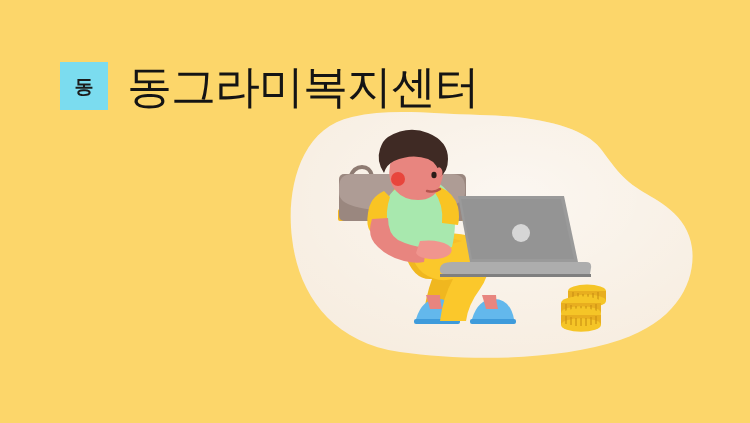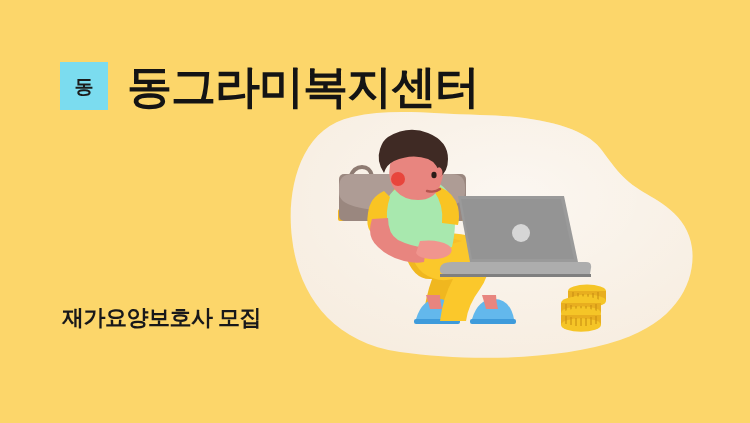--- a/index.html
+++ b/index.html
@@ -16,21 +16,21 @@
   .blob-layer svg{display:block;width:750px;height:423px;}
 
   
   .brand{position:absolute;left:60px;top:62px;display:flex;align-items:center;}
   .brand-badge{
     width:48px;height:48px;background:#7BDCEF;
     display:flex;align-items:center;justify-content:center;
     font-size:19px;font-weight:700;color:#1b1b1b;line-height:1;
   }
   .brand-title{
-    margin-left:19px;font-size:45px;font-weight:700;color:#141414;
+    margin-left:19px;font-size:45px;font-weight:400;color:#141414;
     letter-spacing:-1px;line-height:1;white-space:nowrap;
   }
 
   
   .copy{position:absolute;left:62px;top:305px;}
   .copy-head{font-size:22px;font-weight:700;color:#18181a;letter-spacing:-0.5px;line-height:1.2;}
   .copy-sub{margin-top:11px;font-size:14px;font-weight:700;color:#1d1d1f;letter-spacing:-0.3px;}
 
   
   .illus{position:absolute;left:330px;top:125px;width:320px;height:230px;}
@@ -181,16 +181,15 @@
             <line x1="29" y1="44" x2="29" y2="52"></line>
           <line x1="34" y1="44" x2="34" y2="52"></line>
             <line x1="39" y1="43" x2="39" y2="51"></line>
           <line x1="44" y1="42" x2="44" y2="50"></line>
         </g>
       </g>
     </svg>
   </div>
 
   <div class="copy">
-    <div class="copy-head">재가요양보호사 모집</div>
   </div>
 
 </div>
 
 </body></html>

